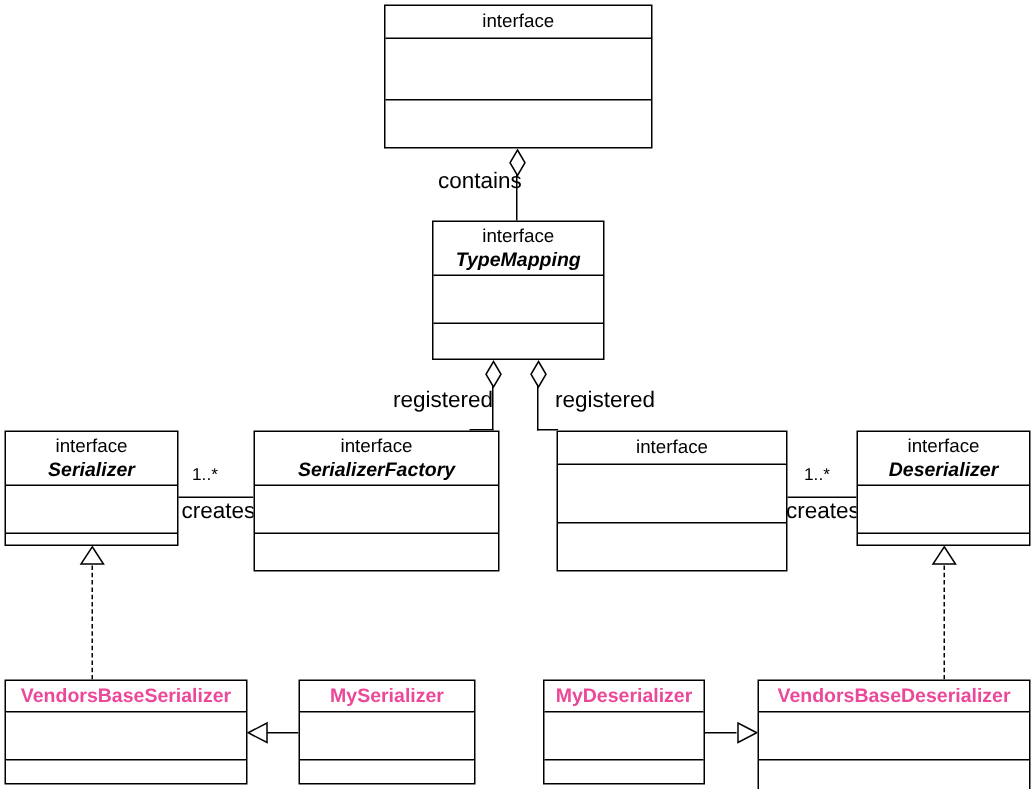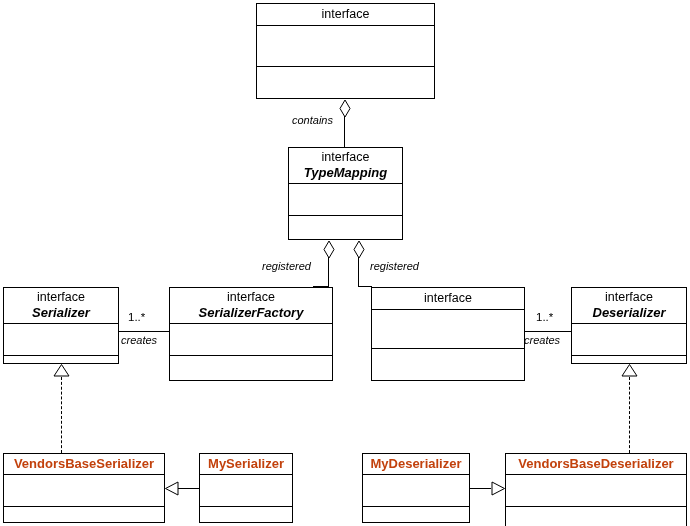--- a/index.html
+++ b/index.html
@@ -51,21 +51,21 @@
     font-weight: bold;
     font-style: italic;
     color: #000000;
     white-space: nowrap;
   }
   .class-name {
     font-size: 13px;
     line-height: 16px;
     font-weight: bold;
     font-style: normal;
-    color: #c2410c;
+    color: #ec4899;
     white-space: nowrap;
   }
   .uml-compartment {
     box-sizing: border-box;
     flex: 1 1 auto;
     border-bottom: 1px solid #000000;
   }
   .uml-compartment.last {
     border-bottom: none;
   }
@@ -81,25 +81,24 @@
     height: 1px;
     background: #000000;
   }
   .vdash {
     position: absolute;
     width: 0;
     border-left: 1px dashed #000000;
   }
   .edge-label {
     position: absolute;
-    font-size: 11px;
+    font-size: 15px;
     line-height: 13px;
     color: #000000;
     white-space: nowrap;
-    font-style: italic;
   }
   .mult-label {
     position: absolute;
     font-size: 11.5px;
     line-height: 13px;
     color: #000000;
     white-space: nowrap;
   }
   .marker {
     position: absolute;
@@ -220,21 +219,21 @@
     <div class="uml-compartment last"></div>
   </div>
 
   <div class="marker" style="left:165px; top:481px; width:14px; height:15px;">
     <svg width="14" height="15" viewBox="0 0 14 15">
       <polygon points="0.5,7.5 13,1 13,14" fill="#ffffff" stroke="#000000" stroke-width="1"></polygon>
     </svg>
   </div>
   <div class="hline" style="left:178px; top:488px; width:21px;"></div>
 
-  <div class="uml-box" style="left:199px; top:453px; width:94px; height:70px;">
+  <div class="uml-box" style="left:199px; top:453px; width:118px; height:70px;">
     <div class="uml-header" style="height:24px;">
       <div class="class-name">MySerializer</div>
     </div>
     <div class="uml-compartment" style="height:22px;"></div>
     <div class="uml-compartment last"></div>
   </div>
 
   <div class="uml-box" style="left:362px; top:453px; width:108px; height:70px;">
     <div class="uml-header" style="height:24px;">
       <div class="class-name">MyDeserializer</div>

